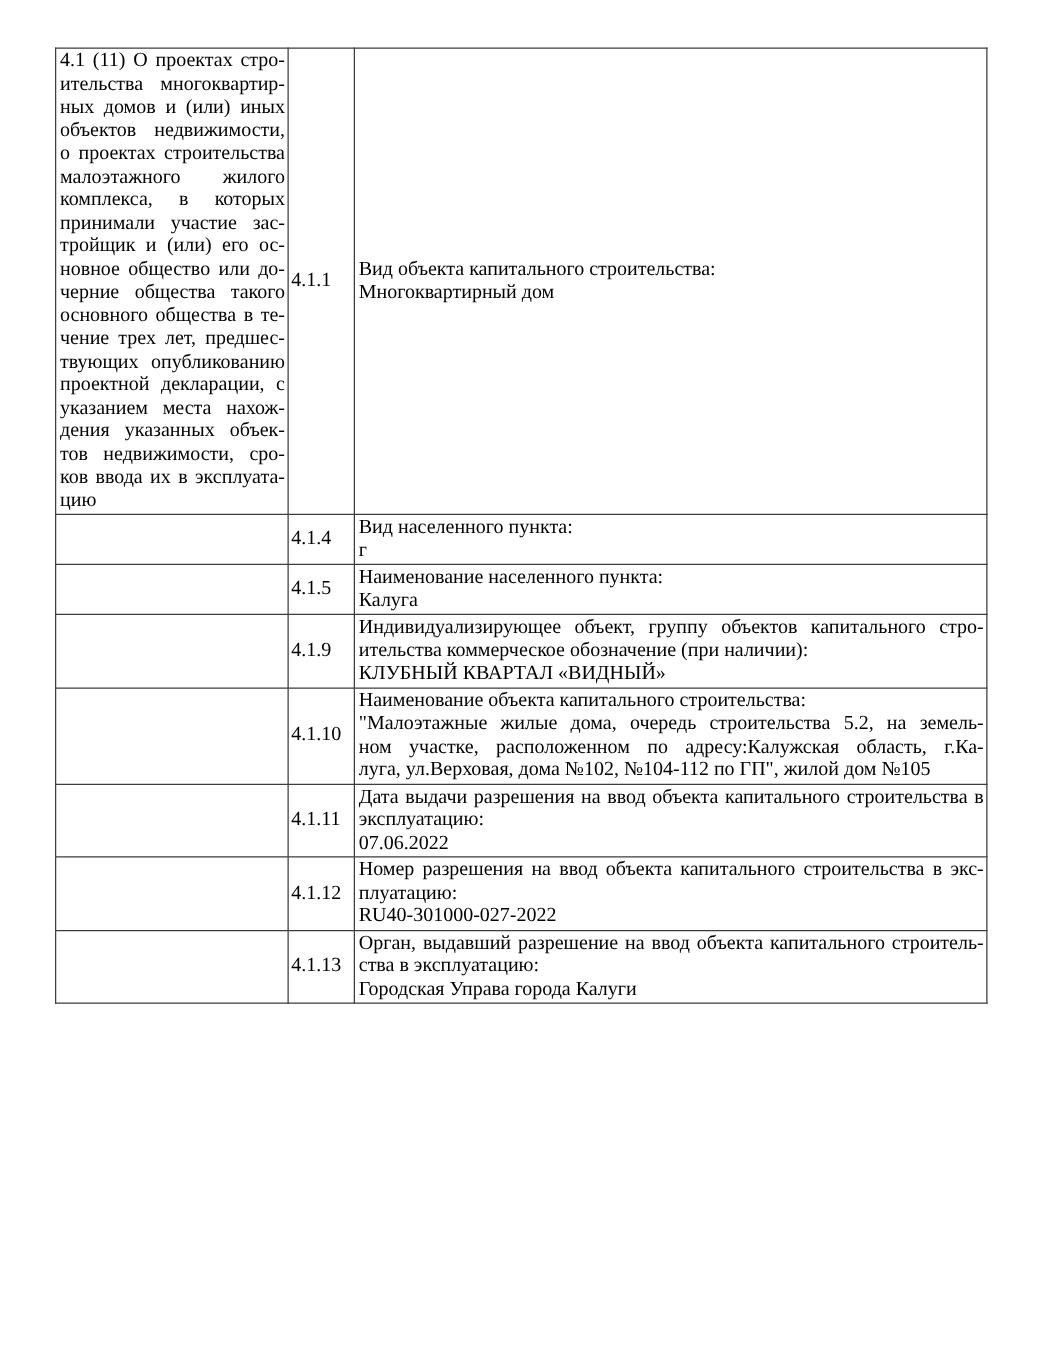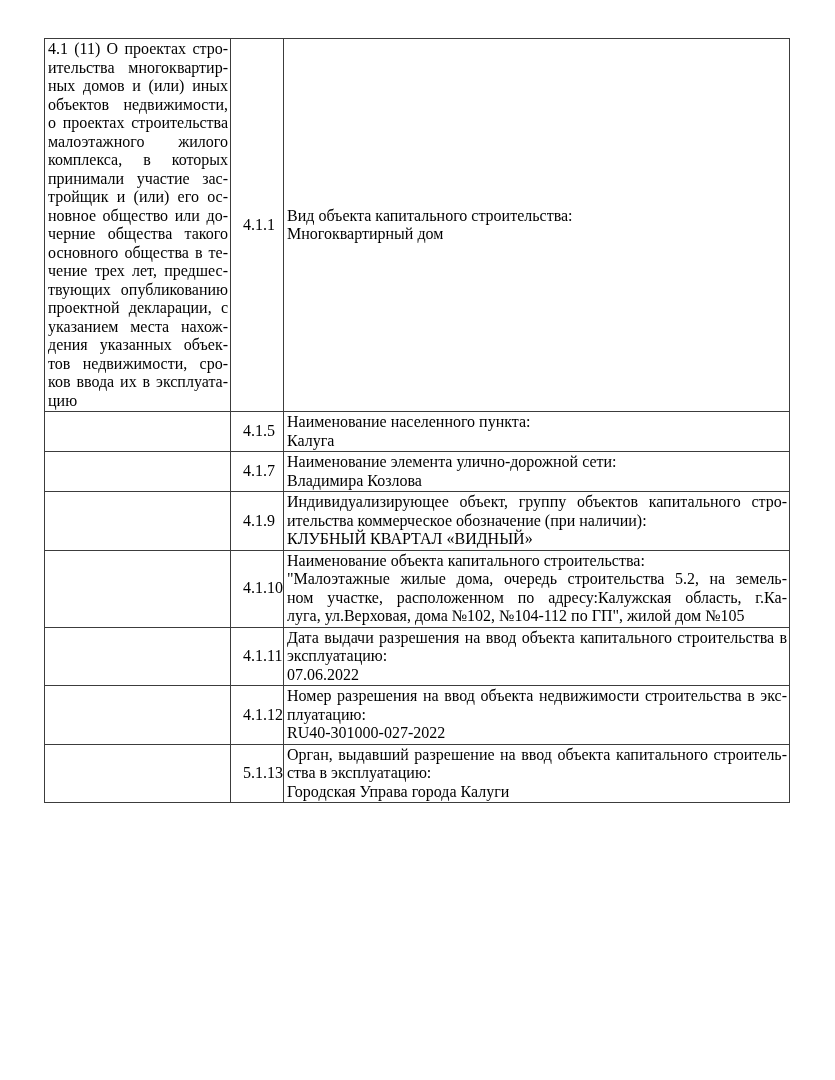--- a/index.html
+++ b/index.html
@@ -29,21 +29,21 @@
   col.c-content { width: 506px; }
   td.cell {
     border: 1px solid #3c3c3c;
     padding: 1px 2px 1px 3px;
     font-size: 16px;
     line-height: 18.5px;
     vertical-align: middle;
     overflow: hidden;
   }
   td.desc-cell { vertical-align: top; }
-  td.num-cell  { padding-left: 12px; margin-left: 28px; }
+  td.num-cell  { padding-left: 2px; margin-left: 28px; }
   .ln   { text-align: left; white-space: nowrap; }
   .ln.j { text-align: justify; text-align-last: justify; white-space: normal; }
   .b    { font-weight: normal; }
 </style>
 </head>
 <body>
 
 <div class="page">
   <table class="doc">
     <colgroup>
@@ -76,32 +76,32 @@
             <div class="ln"><span>цию</span></div>
           </td>
           <td class="cell num-cell">4.1.1</td>
           <td class="cell content-cell">
             <div class="ln"><span>Вид объекта капитального строительства:</span></div>
             <div class="ln"><span class="b">Многоквартирный дом</span></div>
           </td>
         </tr>
         <tr>
           <td class="cell desc-cell"></td>
+          <td class="cell num-cell">4.1.4</td>
+          <td class="cell content-cell">
+            <div class="ln"><span>Вид населенного пункта:</span></div>
+            <div class="ln"><span class="b">г</span></div>
+          </td>
+        </tr>
+        <tr>
+          <td class="cell desc-cell"></td>
           <td class="cell num-cell">4.1.5</td>
           <td class="cell content-cell">
             <div class="ln"><span>Наименование населенного пункта:</span></div>
             <div class="ln"><span class="b">Калуга</span></div>
-          </td>
-        </tr>
-        <tr>
-          <td class="cell desc-cell"></td>
-          <td class="cell num-cell">4.1.7</td>
-          <td class="cell content-cell">
-            <div class="ln"><span>Наименование элемента улично-дорожной сети:</span></div>
-            <div class="ln"><span class="b">Владимира Козлова</span></div>
           </td>
         </tr>
         <tr>
           <td class="cell desc-cell"></td>
           <td class="cell num-cell">4.1.9</td>
           <td class="cell content-cell">
             <div class="ln j"><span>Индивидуализирующее объект, группу объектов капитального стро-</span></div>
             <div class="ln"><span>ительства коммерческое обозначение (при наличии):</span></div>
             <div class="ln"><span class="b">КЛУБНЫЙ КВАРТАЛ «ВИДНЫЙ»</span></div>
           </td>
@@ -122,28 +122,28 @@
           <td class="cell content-cell">
             <div class="ln j"><span>Дата выдачи разрешения на ввод объекта капитального строительства в</span></div>
             <div class="ln"><span>эксплуатацию:</span></div>
             <div class="ln"><span class="b">07.06.2022</span></div>
           </td>
         </tr>
         <tr>
           <td class="cell desc-cell"></td>
           <td class="cell num-cell">4.1.12</td>
           <td class="cell content-cell">
-            <div class="ln j"><span>Номер разрешения на ввод объекта недвижимости строительства в экс-</span></div>
+            <div class="ln j"><span>Номер разрешения на ввод объекта капитального строительства в экс-</span></div>
             <div class="ln"><span>плуатацию:</span></div>
             <div class="ln"><span class="b">RU40-301000-027-2022</span></div>
           </td>
         </tr>
         <tr>
           <td class="cell desc-cell"></td>
-          <td class="cell num-cell">5.1.13</td>
+          <td class="cell num-cell">4.1.13</td>
           <td class="cell content-cell">
             <div class="ln j"><span>Орган, выдавший разрешение на ввод объекта капитального строитель-</span></div>
             <div class="ln"><span>ства в эксплуатацию:</span></div>
             <div class="ln"><span class="b">Городская Управа города Калуги</span></div>
           </td>
         </tr>
       </tbody>
   </table>
 </div>
 

